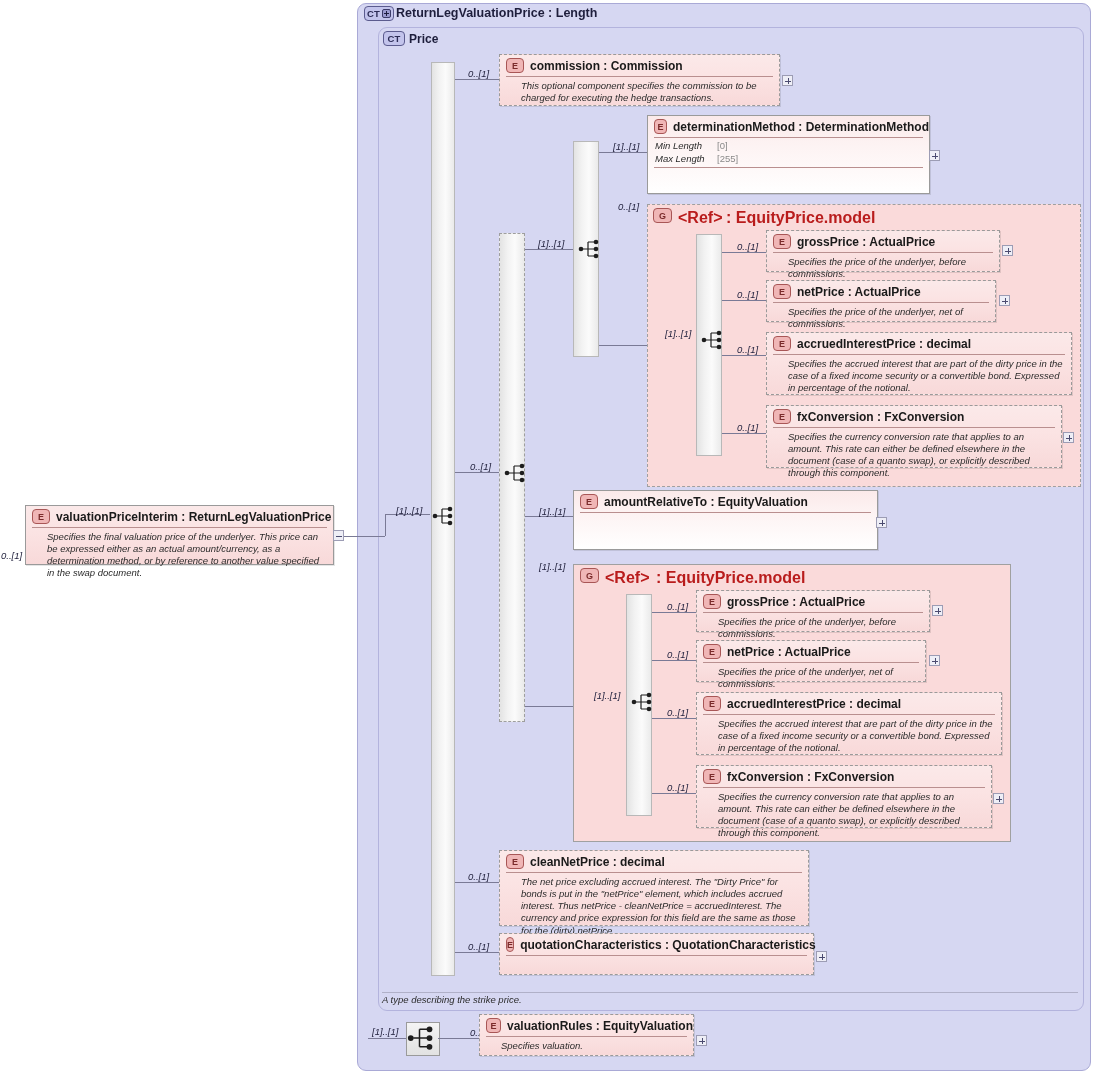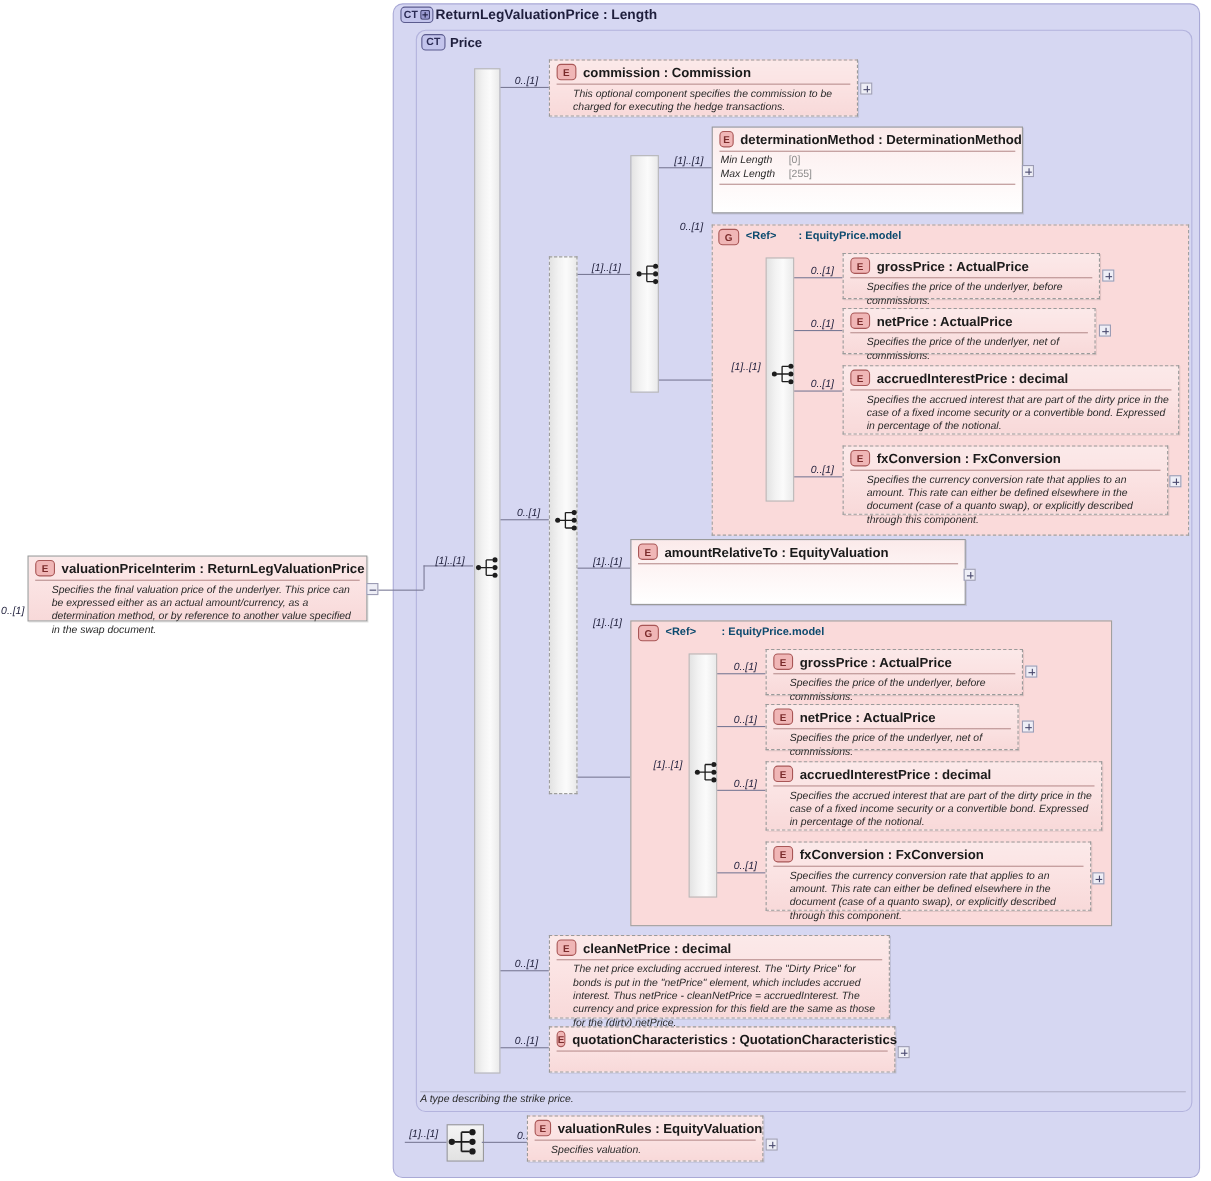--- a/index.html
+++ b/index.html
@@ -89,21 +89,21 @@
   }
 
   
   .gbox{
     position:absolute;box-sizing:border-box;
     background:#fadada;
     border:1px dashed #a0a0a0;
   }
   .gbox.solid{border:1px solid #a0a0a0;}
   .gref{
-    position:absolute;font-size:10px;font-weight:bold;color:#0c4a6e;white-space:nowrap;
+    position:absolute;font-size:16px;font-weight:bold;color:#b91c1c;white-space:nowrap;
   }
 
   
   .bar{
     position:absolute;box-sizing:border-box;
     background:linear-gradient(to right,#e3e3e3 0%,#f2f2f2 32%,#fbfbfb 62%,#eaeaea 100%);
     border:1px solid #b8b8b8;
   }
   .bar.dashed{border:1px dashed #9e9e9e;}
 

